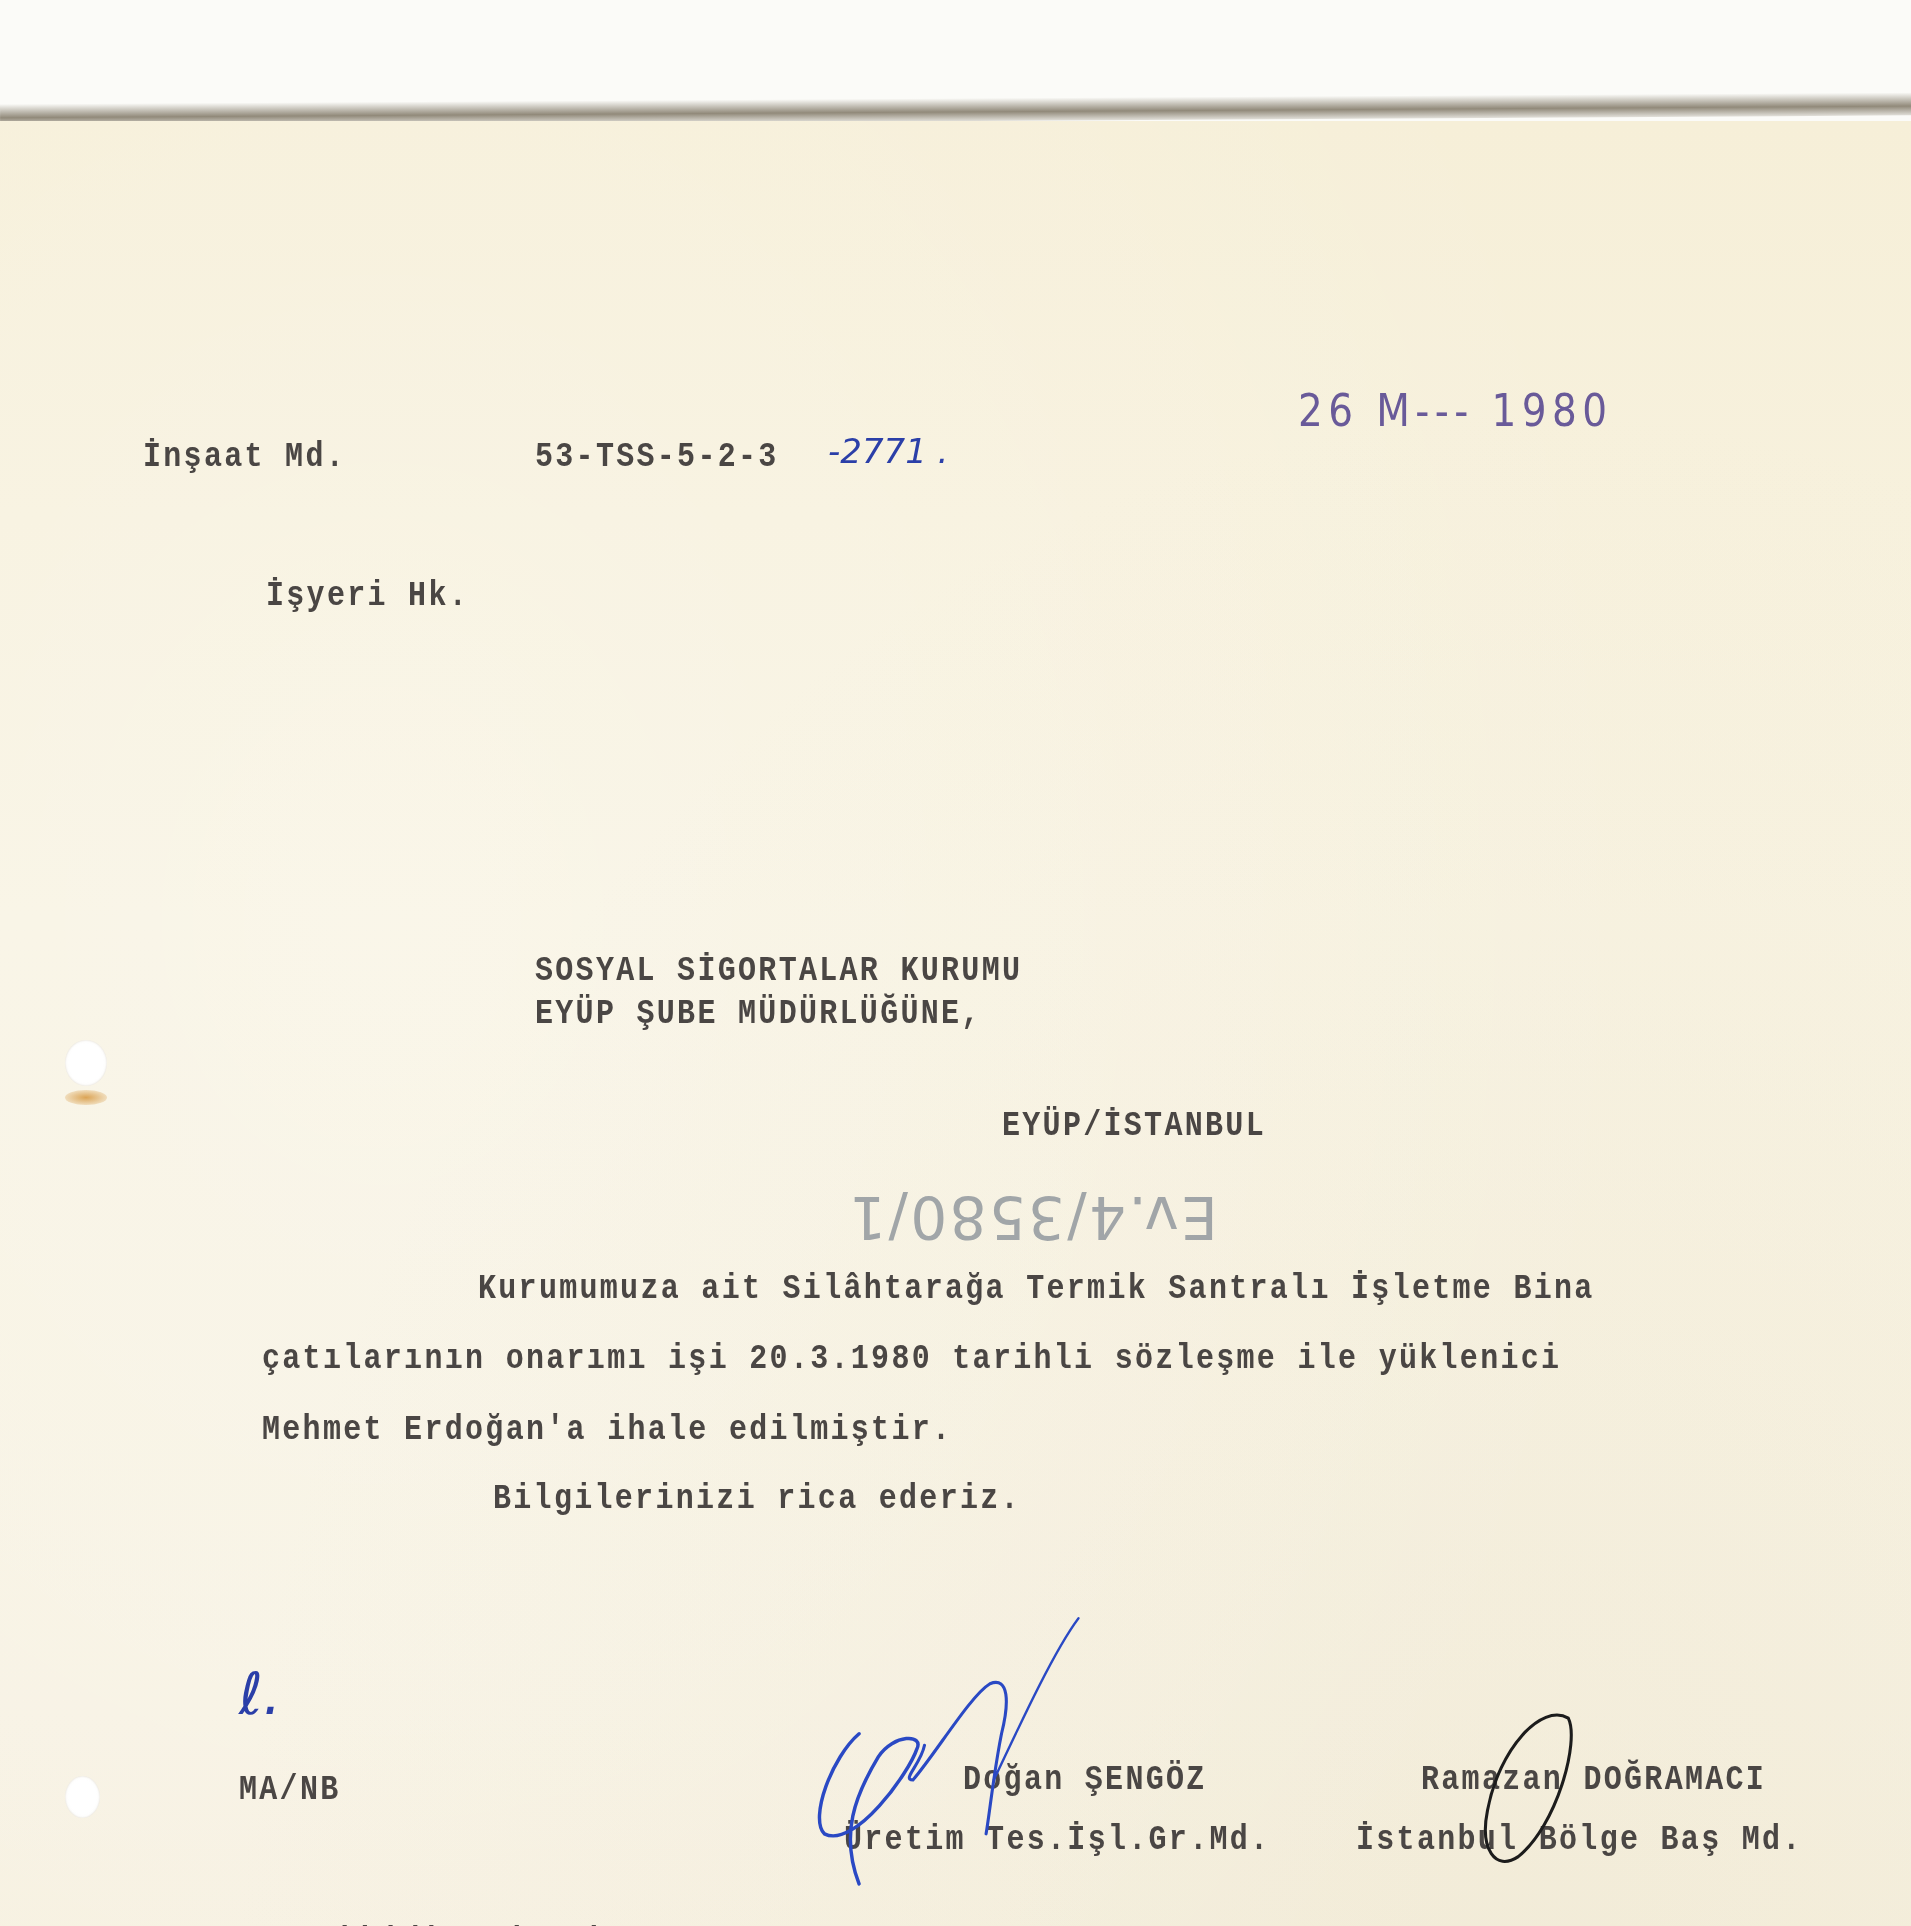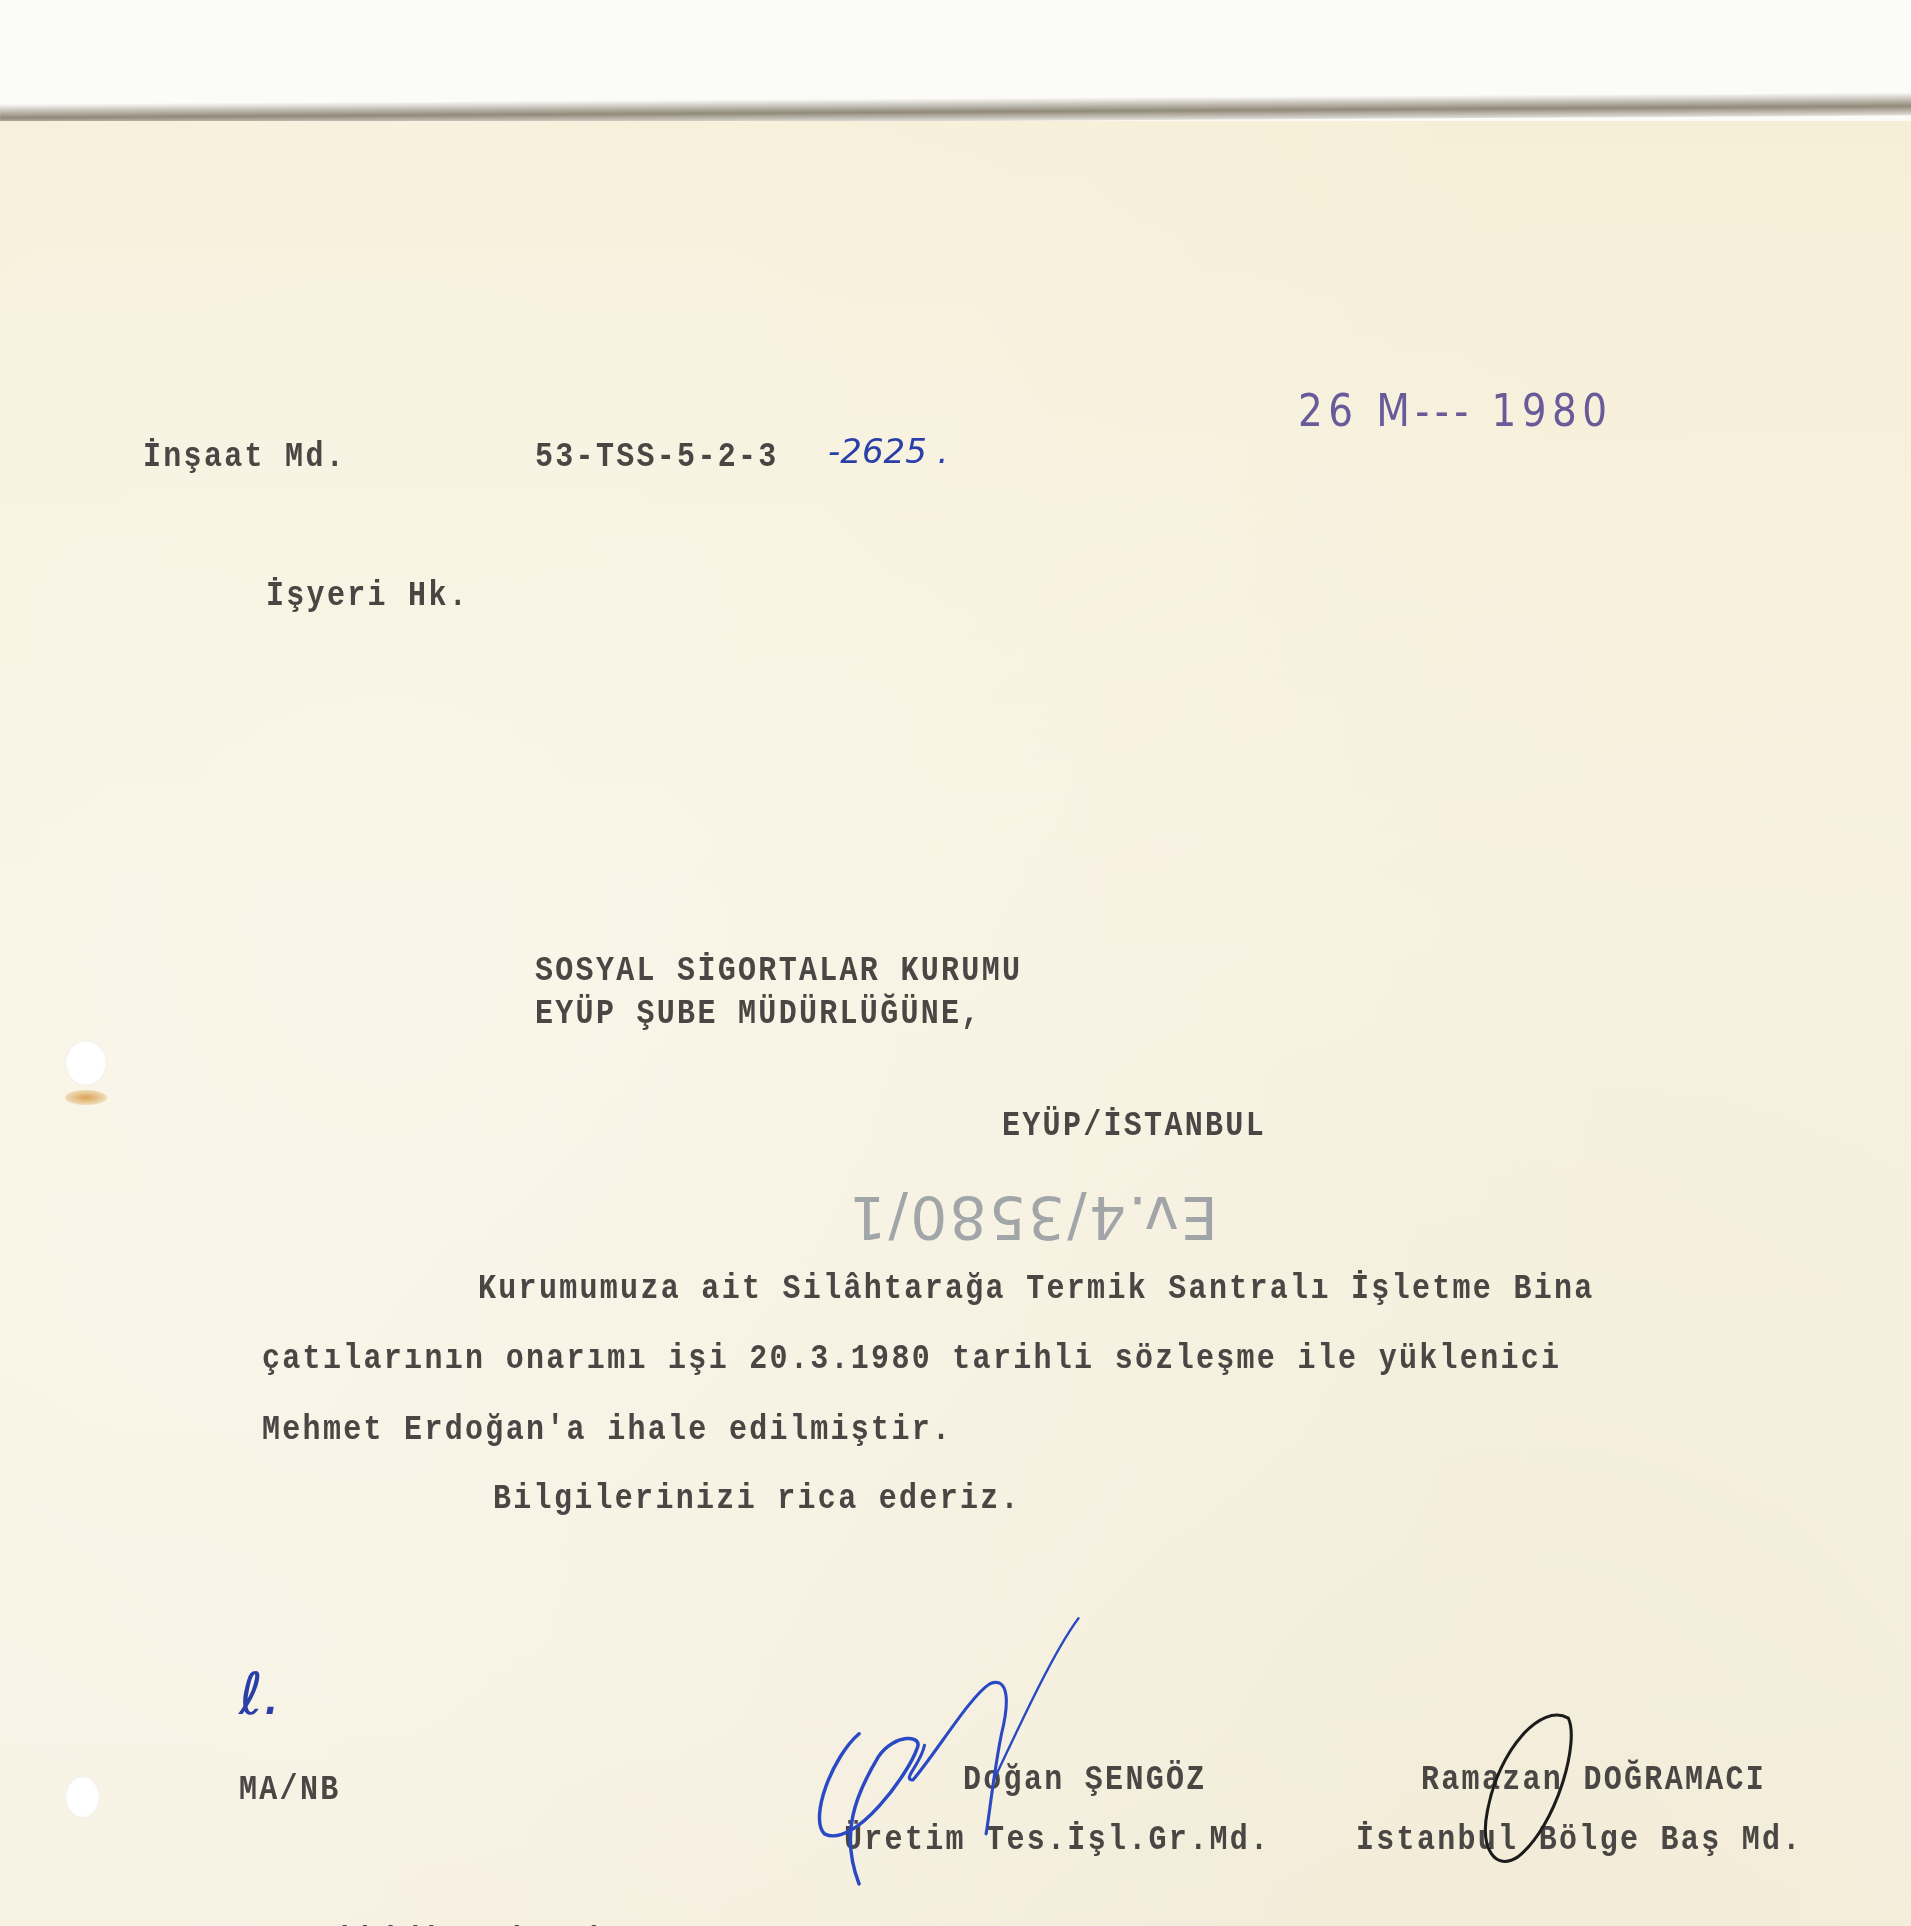--- a/index.html
+++ b/index.html
@@ -64,21 +64,21 @@
 <div class="scan-shadow-top"></div>
 
 <div class="paper"></div>
 
 <div class="hole" style="left:65px; top:1040px;"></div>
 <div class="rust" style="left:65px; top:1090px;"></div>
 <div class="hole" style="left:65px; top:1776px; width:35px; height:42px;"></div>
 
 <div class="typed" style="left:143px; top:439px;">İnşaat Md.</div>
 <div class="typed" style="left:535px; top:439px;">53-TSS-5-2-3</div>
-<div class="handwrite-blue" style="left:828px; top:431px; font-size:34px;">-2625 .</div>
+<div class="handwrite-blue" style="left:828px; top:431px; font-size:34px;">-2771 .</div>
 <div class="stamp-date" style="left:1298px; top:385px;">26 M--- 1980</div>
 <div class="typed" style="left:266px; top:578px;">İşyeri Hk.</div>
 
 <div class="typed" style="left:535px; top:953px;">SOSYAL SİGORTALAR KURUMU</div>
 <div class="typed" style="left:535px; top:996px;">EYÜP ŞUBE MÜDÜRLÜĞÜNE,</div>
 <div class="typed" style="left:1002px; top:1108px;">EYÜP/İSTANBUL</div>
 
 <div class="pencil-note" style="left:847px; top:1183px;">Ev.4/3580/1</div>
 
 <div class="typed" style="left:478px; top:1271px;">Kurumumuza ait Silâhtarağa Termik Santralı İşletme Bina</div>

